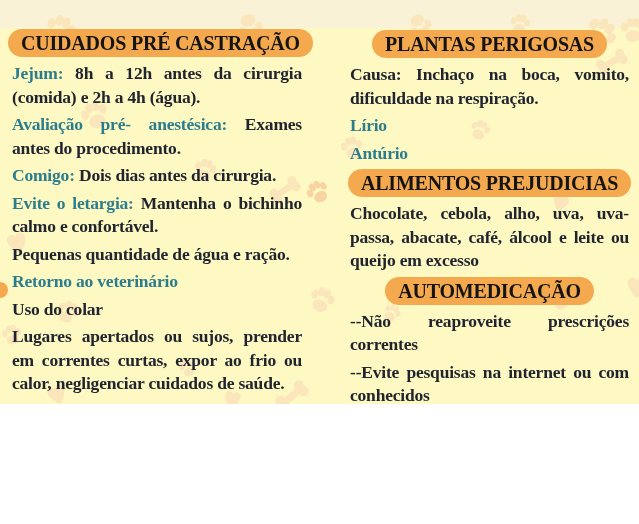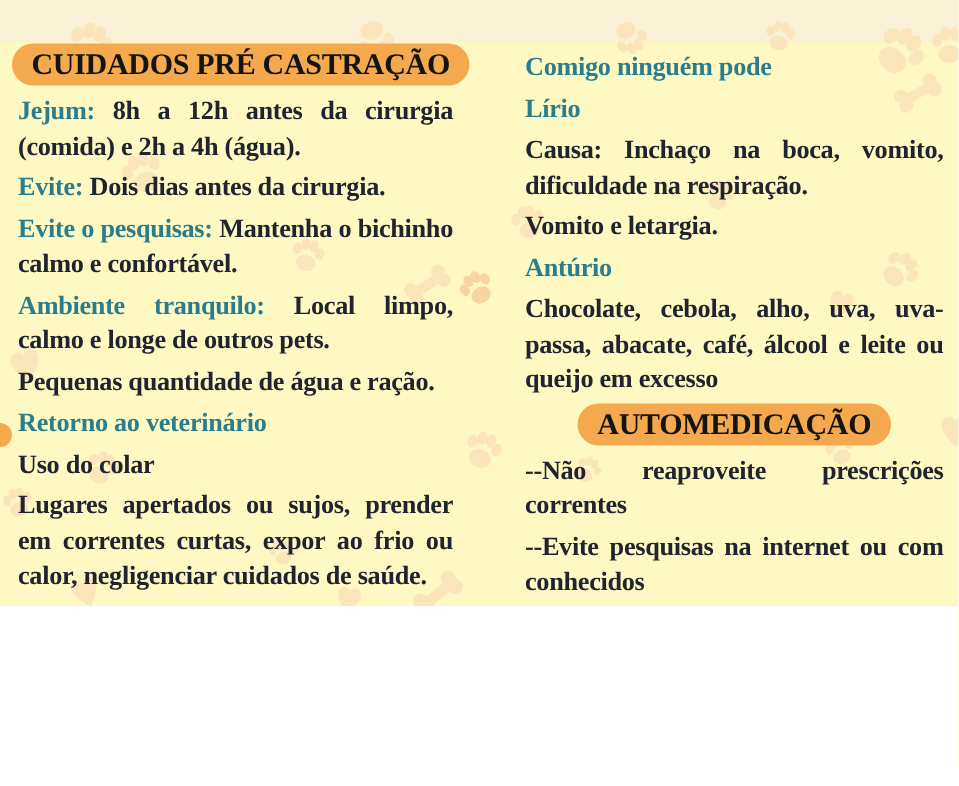--- a/index.html
+++ b/index.html
@@ -98,45 +98,49 @@
       <circle cx="4" cy="515" r="8"></circle>
     </g>
   </svg>
 
   <div class="column col-left">
   <section class="info-section">
     <div class="pill-row">
       <div class="pill">CUIDADOS PRÉ CASTRAÇÃO</div>
     </div>
   <p class="para"><span class="lead">Jejum:</span> <span class="body-text">8h a 12h antes da cirurgia (comida) e 2h a 4h (água).</span></p>
-        <p class="para"><span class="lead">Evite:</span> <span class="body-text">Dois dias antes da cirurgia.</span></p>
-        <p class="para"><span class="lead">Evite o pesquisas:</span> <span class="body-text">Mantenha o bichinho calmo e confortável.</span></p>
+        <p class="para"><span class="lead">Avaliação pré- anestésica:</span> <span class="body-text">Exames antes do procedimento.</span></p>
+        <p class="para"><span class="lead">Comigo:</span> <span class="body-text">Dois dias antes da cirurgia.</span></p>
+        <p class="para"><span class="lead">Evite o letargia:</span> <span class="body-text">Mantenha o bichinho calmo e confortável.</span></p>
       </section>
 
   <section class="info-section">
-  <p class="para"><span class="lead">Ambiente tranquilo:</span> <span class="body-text">Local limpo, calmo e longe de outros pets.</span></p>
         <p class="para"><span class="body-text">Pequenas quantidade de água e ração.</span></p>
         <p class="para"><span class="lead">Retorno ao veterinário</span></p>
         <p class="para"><span class="body-text">Uso do colar</span></p>
       </section>
 
   <section class="info-section">
   <p class="para"><span class="body-text">Lugares apertados ou sujos, prender em correntes curtas, expor ao frio ou calor, negligenciar cuidados de saúde.</span></p>
       </section>
 </div>
   <div class="column col-right">
   <section class="info-section">
-  <p class="para"><span class="lead">Comigo ninguém pode</span></p>
+    <div class="pill-row">
+      <div class="pill">PLANTAS PERIGOSAS</div>
+    </div>
+        <p class="para"><span class="body-text">Causa: Inchaço na boca, vomito, dificuldade na respiração.</span></p>
         <p class="para"><span class="lead">Lírio</span></p>
-        <p class="para"><span class="body-text">Causa: Inchaço na boca, vomito, dificuldade na respiração.</span></p>
-        <p class="para"><span class="body-text">Vomito e letargia.</span></p>
         <p class="para"><span class="lead">Antúrio</span></p>
       </section>
 
   <section class="info-section">
+    <div class="pill-row">
+      <div class="pill">ALIMENTOS PREJUDICIAS</div>
+    </div>
   <p class="para"><span class="body-text">Chocolate, cebola, alho, uva, uva-passa, abacate, café, álcool e leite ou queijo em excesso</span></p>
       </section>
 
   <section class="info-section">
     <div class="pill-row">
       <div class="pill">AUTOMEDICAÇÃO</div>
     </div>
         <p class="para"><span class="body-text">--Não reaproveite prescrições correntes</span></p>
         <p class="para"><span class="body-text">--Evite pesquisas na internet ou com conhecidos</span></p>
       </section>

